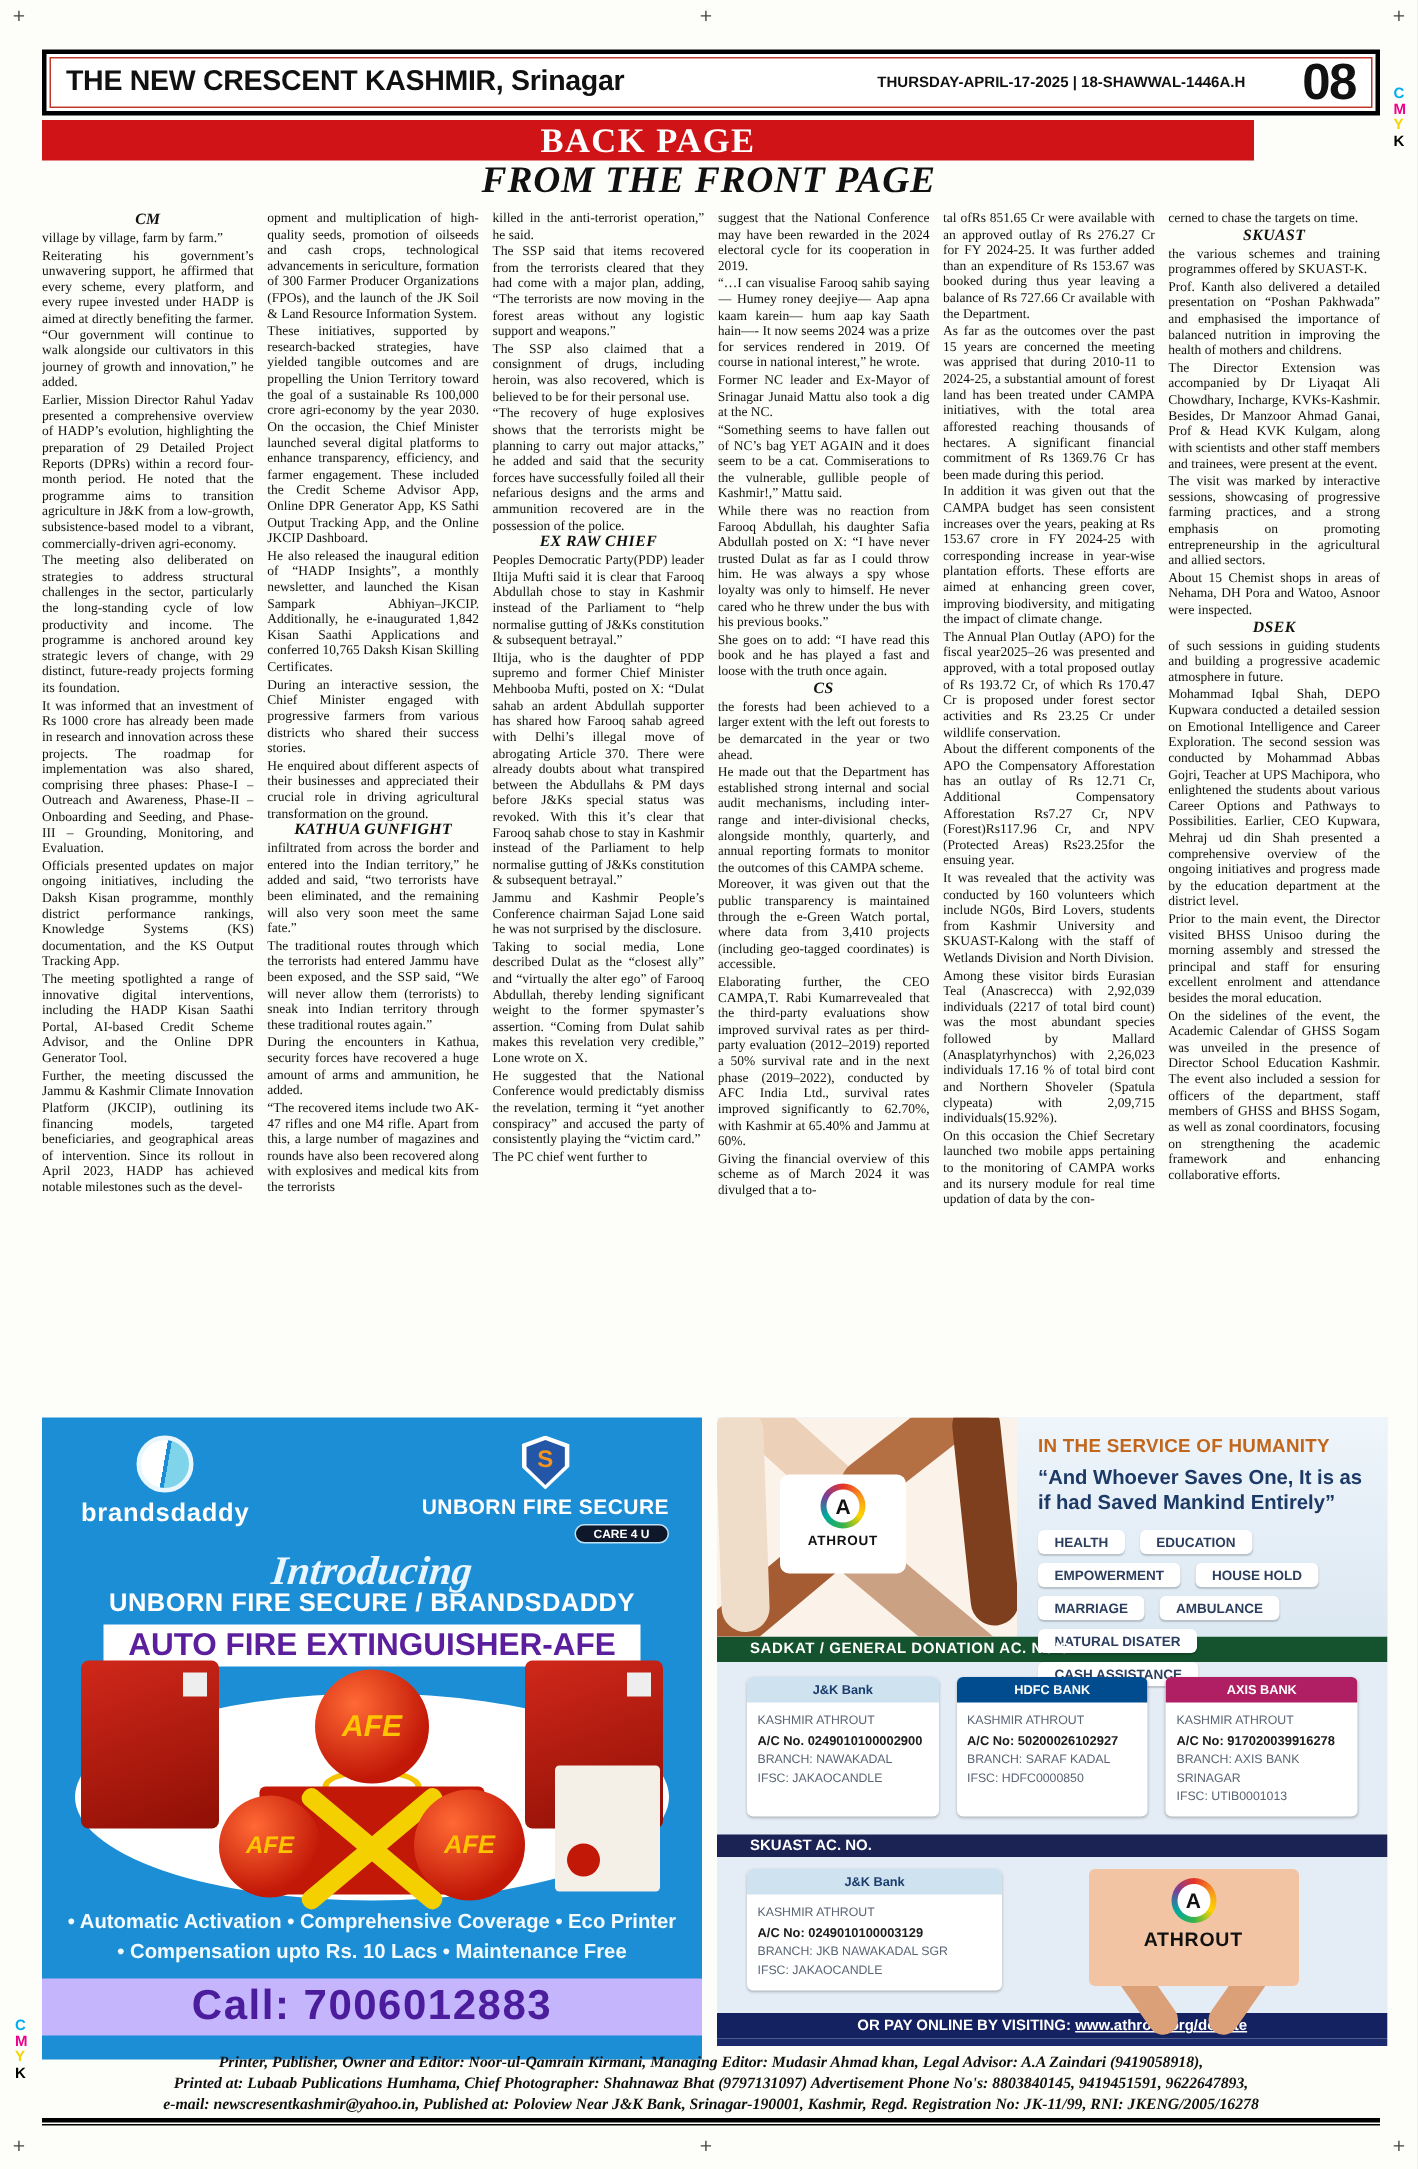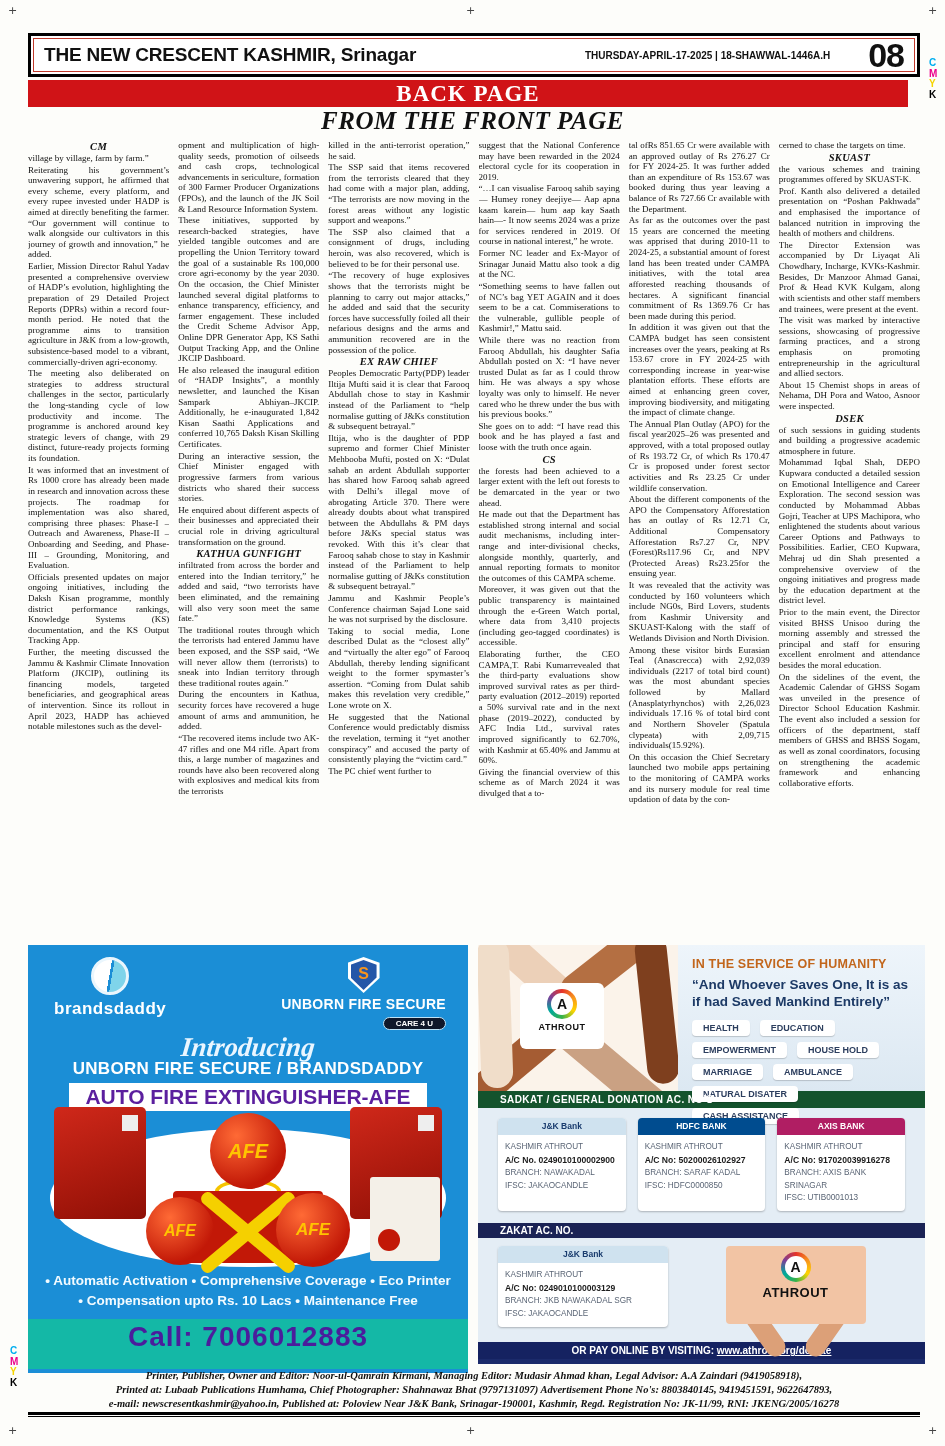--- a/index.html
+++ b/index.html
@@ -9,21 +9,21 @@
   .regmark { position:absolute; font:11px "DejaVu Sans", sans-serif; color:#444; }
   .cmyk { position:absolute; display:flex; flex-direction:column; font:800 10px "Liberation Sans", sans-serif; line-height:1.05; }
   .cmyk .c{color:#00aeef}.cmyk .m{color:#ec008c}.cmyk .y{color:#f5d400}.cmyk .k{color:#000}
 
   
   .header-box { position:absolute; left:28px; top:33px; width:892px; height:44px; border:3px solid #000; background:#fff; }
   .header-inner { position:absolute; inset:2px; border:1px solid #c0392b; display:flex; align-items:center; padding:0 10px; }
   .masthead { font:800 19px "Liberation Sans", sans-serif; letter-spacing:-0.2px; }
   .dateline { margin-left:auto; font:700 10px "Liberation Sans", sans-serif; padding-right:38px; }
   .pagenum { font:900 34px/1 "Liberation Sans", sans-serif; letter-spacing:-1px; }
-  .red-banner { position:absolute; left:28px; top:80px; width:880px; height:27px; background:#d01317;
+  .red-banner { position:absolute; left:28px; top:80px; width:808px; height:27px; background:#d01317;
                 color:#fff; text-align:center; font:700 23px/27px "Liberation Serif", serif; letter-spacing:1px; }
   .headline { position:absolute; left:0; top:107px; width:945px; text-align:center;
               font:800 italic 25px "Liberation Serif", serif; letter-spacing:.5px; }
 
   
   .columns { position:absolute; left:28px; top:140px; width:892px; height:794px; display:flex; gap:9px; overflow:hidden; }
   .col { flex:1; overflow:hidden; }
   .col p.para { font-size:9px; line-height:1.18; text-align:justify; margin-bottom:1px; }
   .col h3.heading { font:800 italic 10.5px "Liberation Serif", serif; text-align:center; margin:1px 0; letter-spacing:.3px; }
 
@@ -58,21 +58,21 @@
   .fa-stand { position:absolute; left:50%; bottom:64px; transform:translateX(-50%); width:66px; height:24px;
               border:4px solid #f5c400; border-radius:50%; }
   .fa-frontbox { position:absolute; left:50%; bottom:4px; transform:translateX(-50%); width:150px; height:72px; background:#c21807; border-radius:4px; }
   .fa-x { position:absolute; left:50%; bottom:28px; width:118px; height:13px; background:#f5d000; border-radius:6px; }
   .fa-x.a { transform:translateX(-50%) rotate(40deg); } .fa-x.b { transform:translateX(-50%) rotate(-40deg); }
   .fa-ball.dl { left:118px; bottom:2px; width:68px; height:68px; font-size:16px; }
   .fa-ball.dr { right:118px; bottom:0; width:74px; height:74px; font-size:17px; }
   .fa-whitebox { position:absolute; right:28px; bottom:6px; width:70px; height:84px; background:#f4f0e8; border-radius:3px; }
   .fa-whitebox::after { content:""; position:absolute; left:8px; bottom:10px; width:22px; height:22px; border-radius:50%; background:#c21807; }
   .fa-features { text-align:center; color:#f2fbff; font:700 13.5px "Liberation Sans", sans-serif; line-height:1.5; margin-top:4px; }
-  .fa-call { background:#14b8a6; margin-top:7px; text-align:center; padding:2px 0 16px; }
+  .fa-call { background:#c4b5fd; margin-top:7px; text-align:center; padding:2px 0 4px; }
   .fa-call span { color:#4b1d9c; font:900 28px "Liberation Sans", sans-serif; letter-spacing:1px; }
 
   
   .athrout-ad { position:absolute; left:478px; top:945px; width:447px; height:419px; background:#e4edf5; overflow:hidden;
                 font-family:"Liberation Sans", sans-serif; }
   .at-hero { display:flex; height:146px; }
   .at-hands { position:relative; width:200px; background:#fbf3ea; overflow:hidden; flex:none; }
   .hand-bar { position:absolute; width:150px; height:32px; border-radius:16px; }
   .at-logocard { position:absolute; left:42px; top:38px; width:84px; height:66px; background:#fff; border-radius:6px; padding-top:6px; }
   .ath-ring { width:30px; height:30px; border-radius:50%; margin:0 auto; position:relative;
@@ -153,20 +153,21 @@
 
   <div class="columns">
       <div class="col">
         <h3 class="heading">CM</h3>
         <p class="para">village by village, farm by farm.”</p>
         <p class="para">Reiterating his government’s unwavering support, he affirmed that every scheme, every platform, and every rupee invested under HADP is aimed at directly benefiting the farmer. “Our government will continue to walk alongside our cultivators in this journey of growth and innovation,” he added.</p>
         <p class="para">Earlier, Mission Director Rahul Yadav presented a comprehensive overview of HADP’s evolution, highlighting the preparation of 29 Detailed Project Reports (DPRs) within a record four-month period. He noted that the programme aims to transition agriculture in J&amp;K from a low-growth, subsistence-based model to a vibrant, commercially-driven agri-economy.</p>
         <p class="para">The meeting also deliberated on strategies to address structural challenges in the sector, particularly the long-standing cycle of low productivity and income. The programme is anchored around key strategic levers of change, with 29 distinct, future-ready projects forming its foundation.</p>
         <p class="para">It was informed that an investment of Rs 1000 crore has already been made in research and innovation across these projects. The roadmap for implementation was also shared, comprising three phases: Phase-I – Outreach and Awareness, Phase-II – Onboarding and Seeding, and Phase-III – Grounding, Monitoring, and Evaluation.</p>
         <p class="para">Officials presented updates on major ongoing initiatives, including the Daksh Kisan programme, monthly district performance rankings, Knowledge Systems (KS) documentation, and the KS Output Tracking App.</p>
+        <p class="para">The meeting spotlighted a range of innovative digital interventions, including the HADP Kisan Saathi Portal, AI-based Credit Scheme Advisor, and the Online DPR Generator Tool.</p>
         <p class="para">Further, the meeting discussed the Jammu &amp; Kashmir Climate Innovation Platform (JKCIP), outlining its financing models, targeted beneficiaries, and geographical areas of intervention. Since its rollout in April 2023, HADP has achieved notable milestones such as the devel-</p>
       </div>
       <div class="col">
         <p class="para">opment and multiplication of high-quality seeds, promotion of oilseeds and cash crops, technological advancements in sericulture, formation of 300 Farmer Producer Organizations (FPOs), and the launch of the JK Soil &amp; Land Resource Information System.</p>
         <p class="para">These initiatives, supported by research-backed strategies, have yielded tangible outcomes and are propelling the Union Territory toward the goal of a sustainable Rs 100,000 crore agri-economy by the year 2030. On the occasion, the Chief Minister launched several digital platforms to enhance transparency, efficiency, and farmer engagement. These included the Credit Scheme Advisor App, Online DPR Generator App, KS Sathi Output Tracking App, and the Online JKCIP Dashboard.</p>
         <p class="para">He also released the inaugural edition of “HADP Insights”, a monthly newsletter, and launched the Kisan Sampark Abhiyan–JKCIP. Additionally, he e-inaugurated 1,842 Kisan Saathi Applications and conferred 10,765 Daksh Kisan Skilling Certificates.</p>
         <p class="para">During an interactive session, the Chief Minister engaged with progressive farmers from various districts who shared their success stories.</p>
         <p class="para">He enquired about different aspects of their businesses and appreciated their crucial role in driving agricultural transformation on the ground.</p>
         <h3 class="heading">KATHUA GUNFIGHT</h3>
         <p class="para">infiltrated from across the border and entered into the Indian territory,” he added and said, “two terrorists have been eliminated, and the remaining will also very soon meet the same fate.”</p>
@@ -316,21 +317,21 @@
         <div class="bank-card">
           <div class="bank-head axis">AXIS BANK</div>
           <div class="bank-body">
             <div class="holder">KASHMIR ATHROUT</div>
             <div class="acno">A/C No: 917020039916278</div>
             <div class="branch">BRANCH: AXIS BANK SRINAGAR</div>
             <div class="ifsc">IFSC: UTIB0001013</div>
           </div>
         </div>
       </div>
-    <div class="bar-navy">ZAKAT AC. NO.</div>
+    <div class="bar-navy">SKUAST AC. NO.</div>
     <div class="zakat-row">
       <div class="zakat-slot">
           <div class="bank-card">
             <div class="bank-head jk">J&amp;K Bank</div>
             <div class="bank-body">
               <div class="holder">KASHMIR ATHROUT</div>
               <div class="acno">A/C No: 0249010100003129</div>
               <div class="branch">BRANCH: JKB NAWAKADAL SGR</div>
               <div class="ifsc">IFSC: JAKAOCANDLE</div>
             </div>

